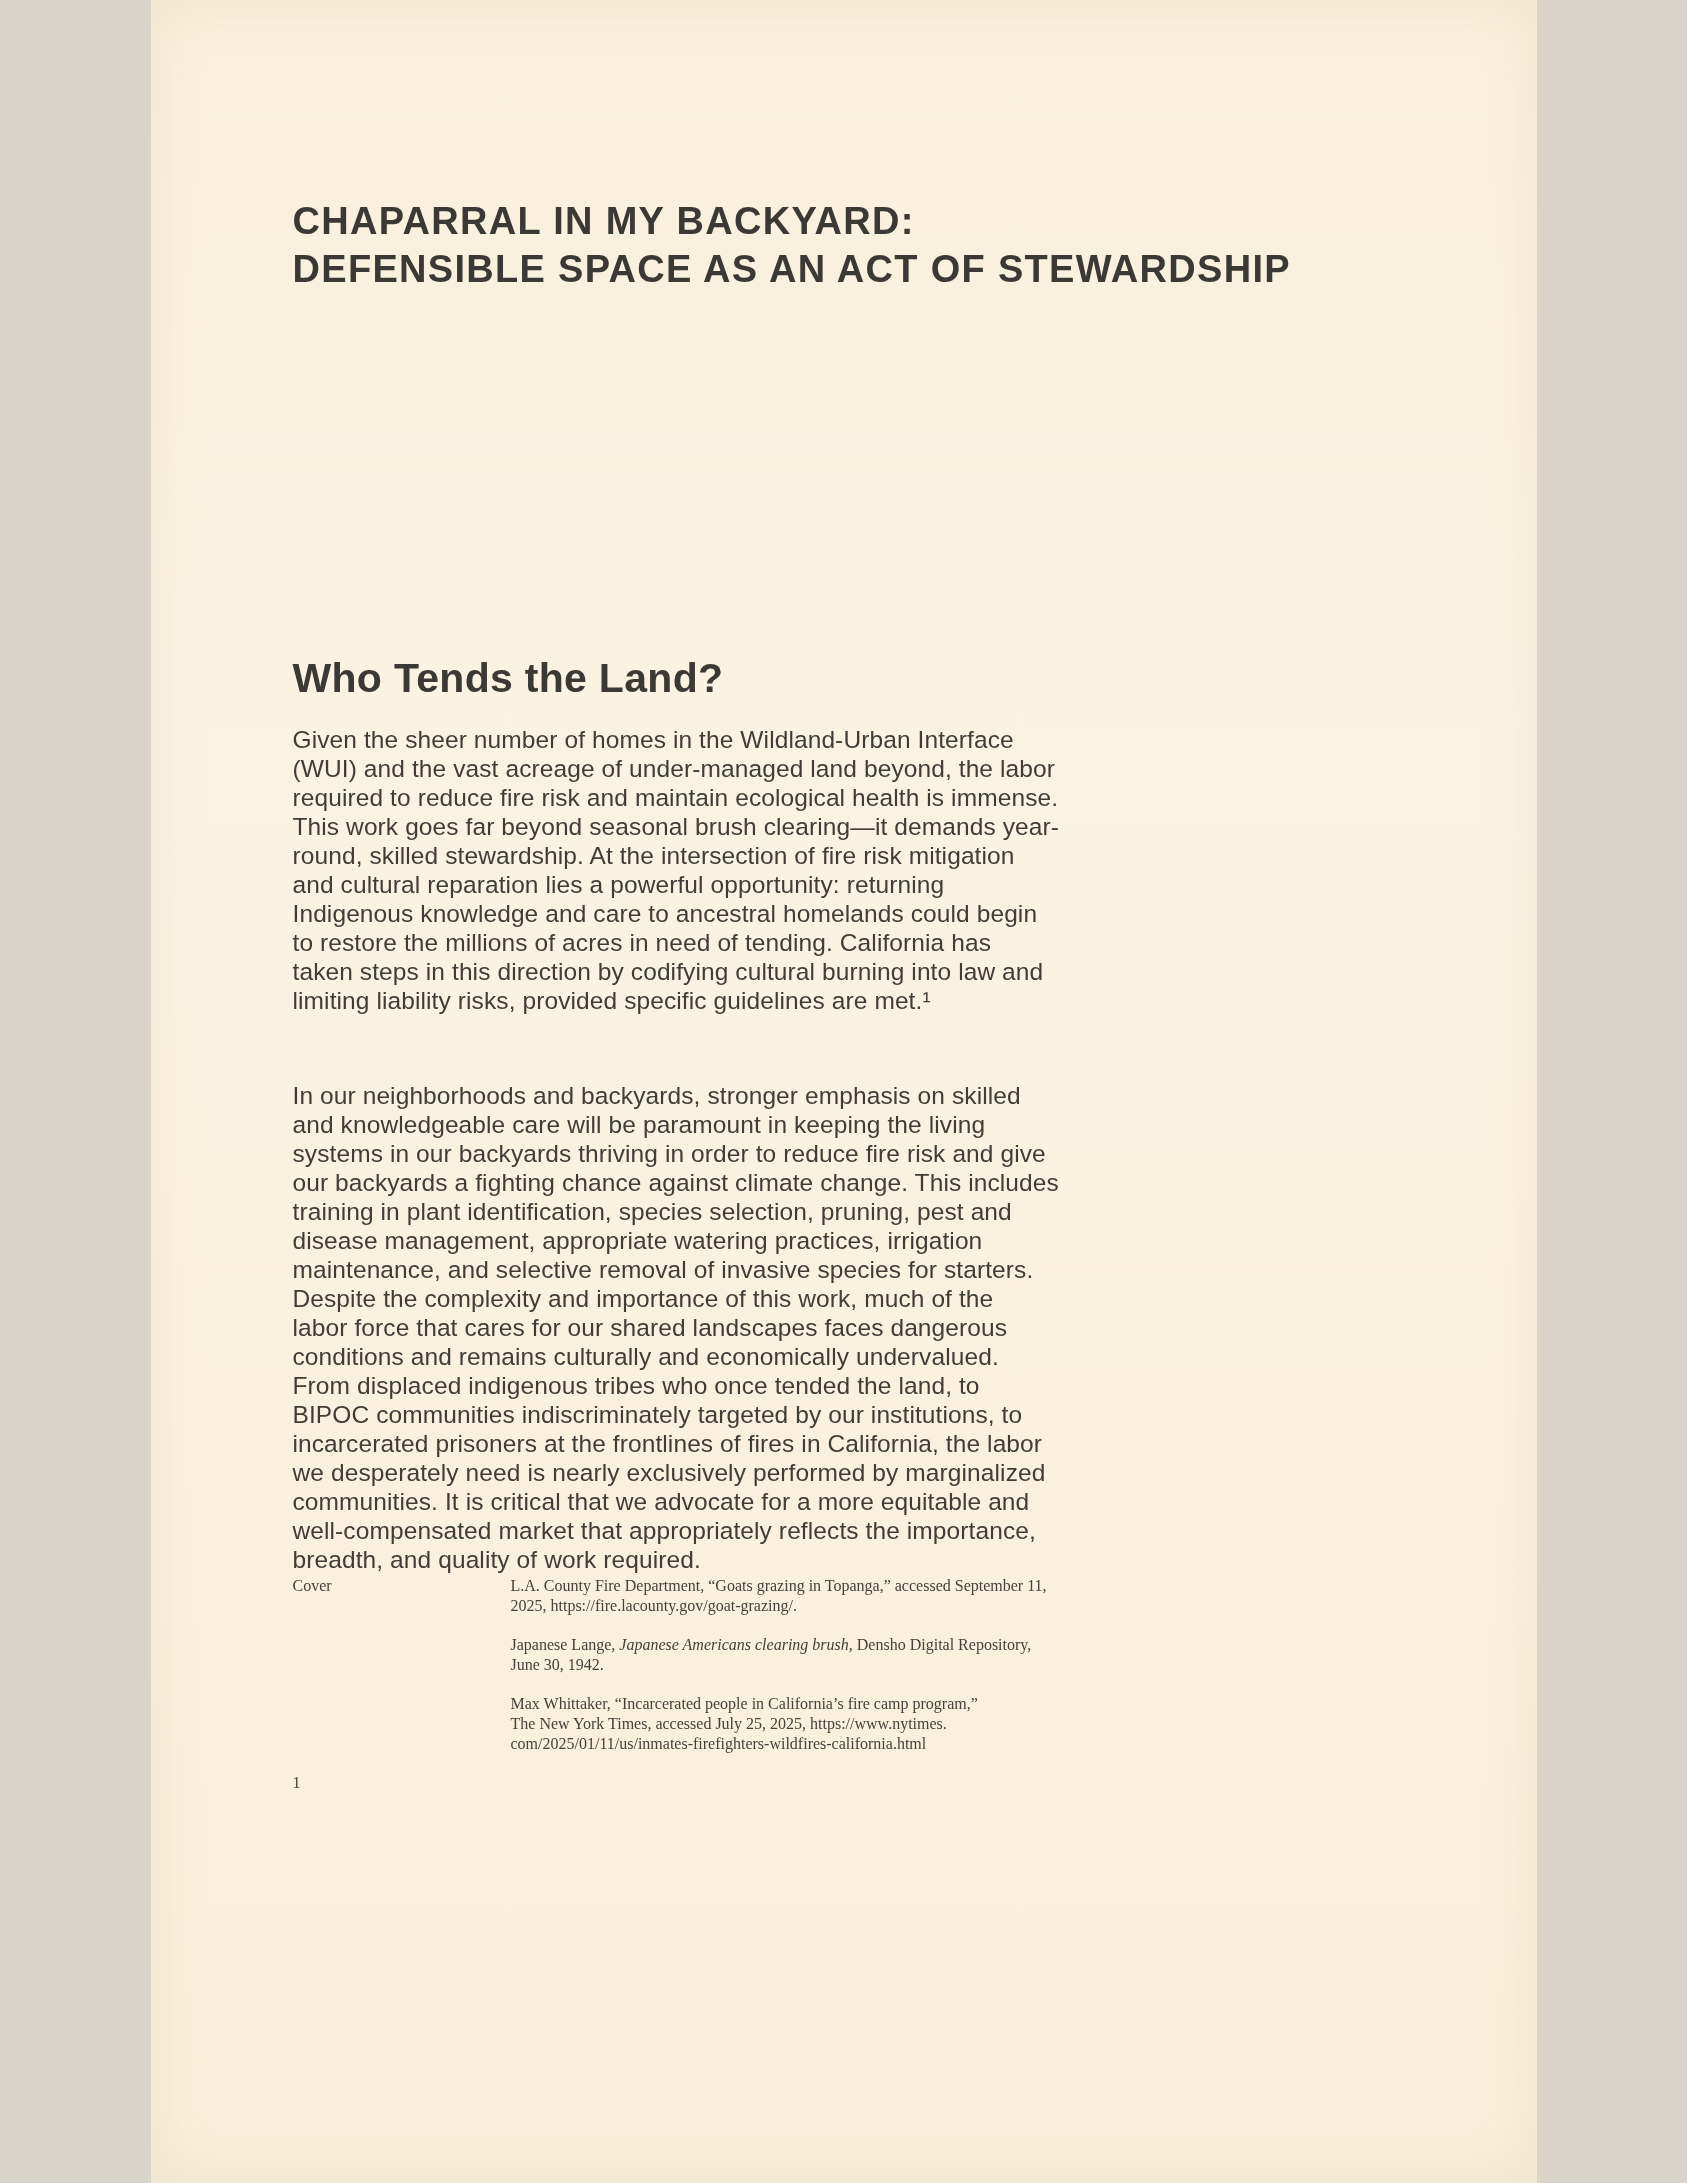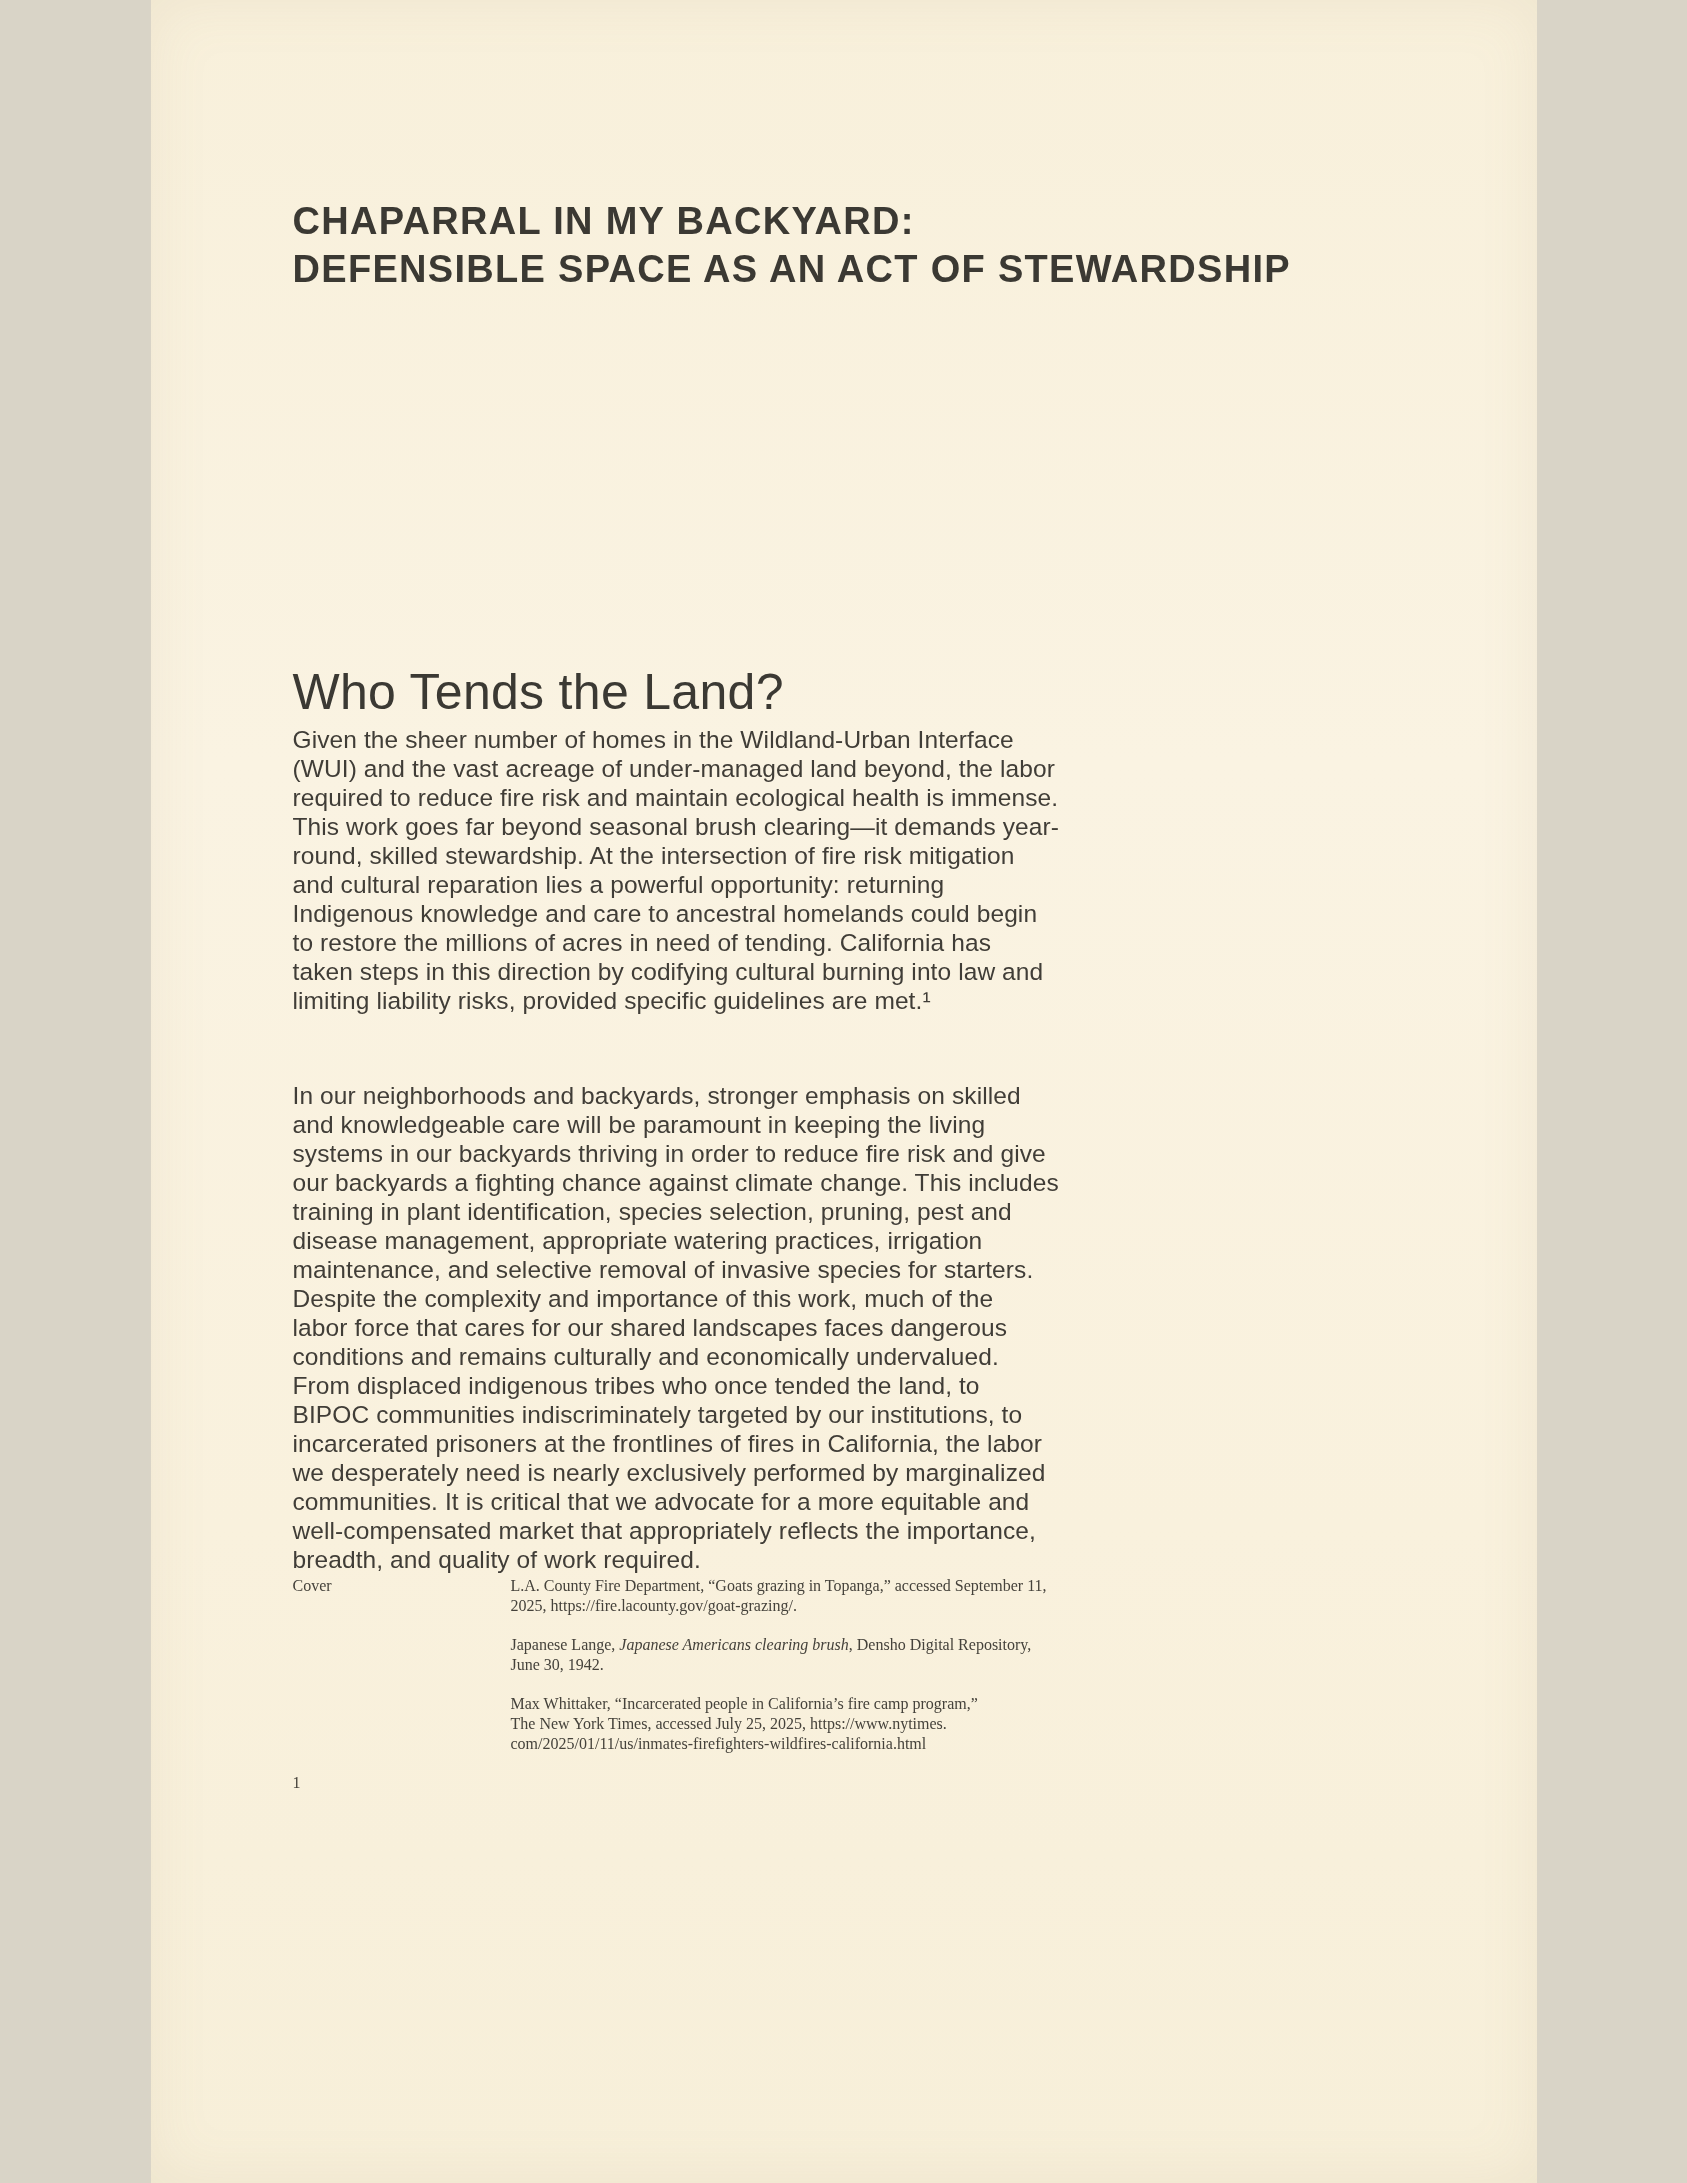--- a/index.html
+++ b/index.html
@@ -24,22 +24,22 @@
     font-weight: bold;
     letter-spacing: 1.3px;
     line-height: 1.24;
     white-space: pre-line;
     color: #3b3933;
   }
   .section-heading {
     position: absolute;
     left: 142px;
     top: 621px;
-    font-size: 50px;
-    font-weight: 400;
+    font-size: 41px;
+    font-weight: 700;
     letter-spacing: 0.3px;
     color: #3b3933;
   }
   .body-para {
     position: absolute;
     left: 142px;
     width: 992px;
     font-size: 24.5px;
     line-height: 29px;
     letter-spacing: 0.1px;

